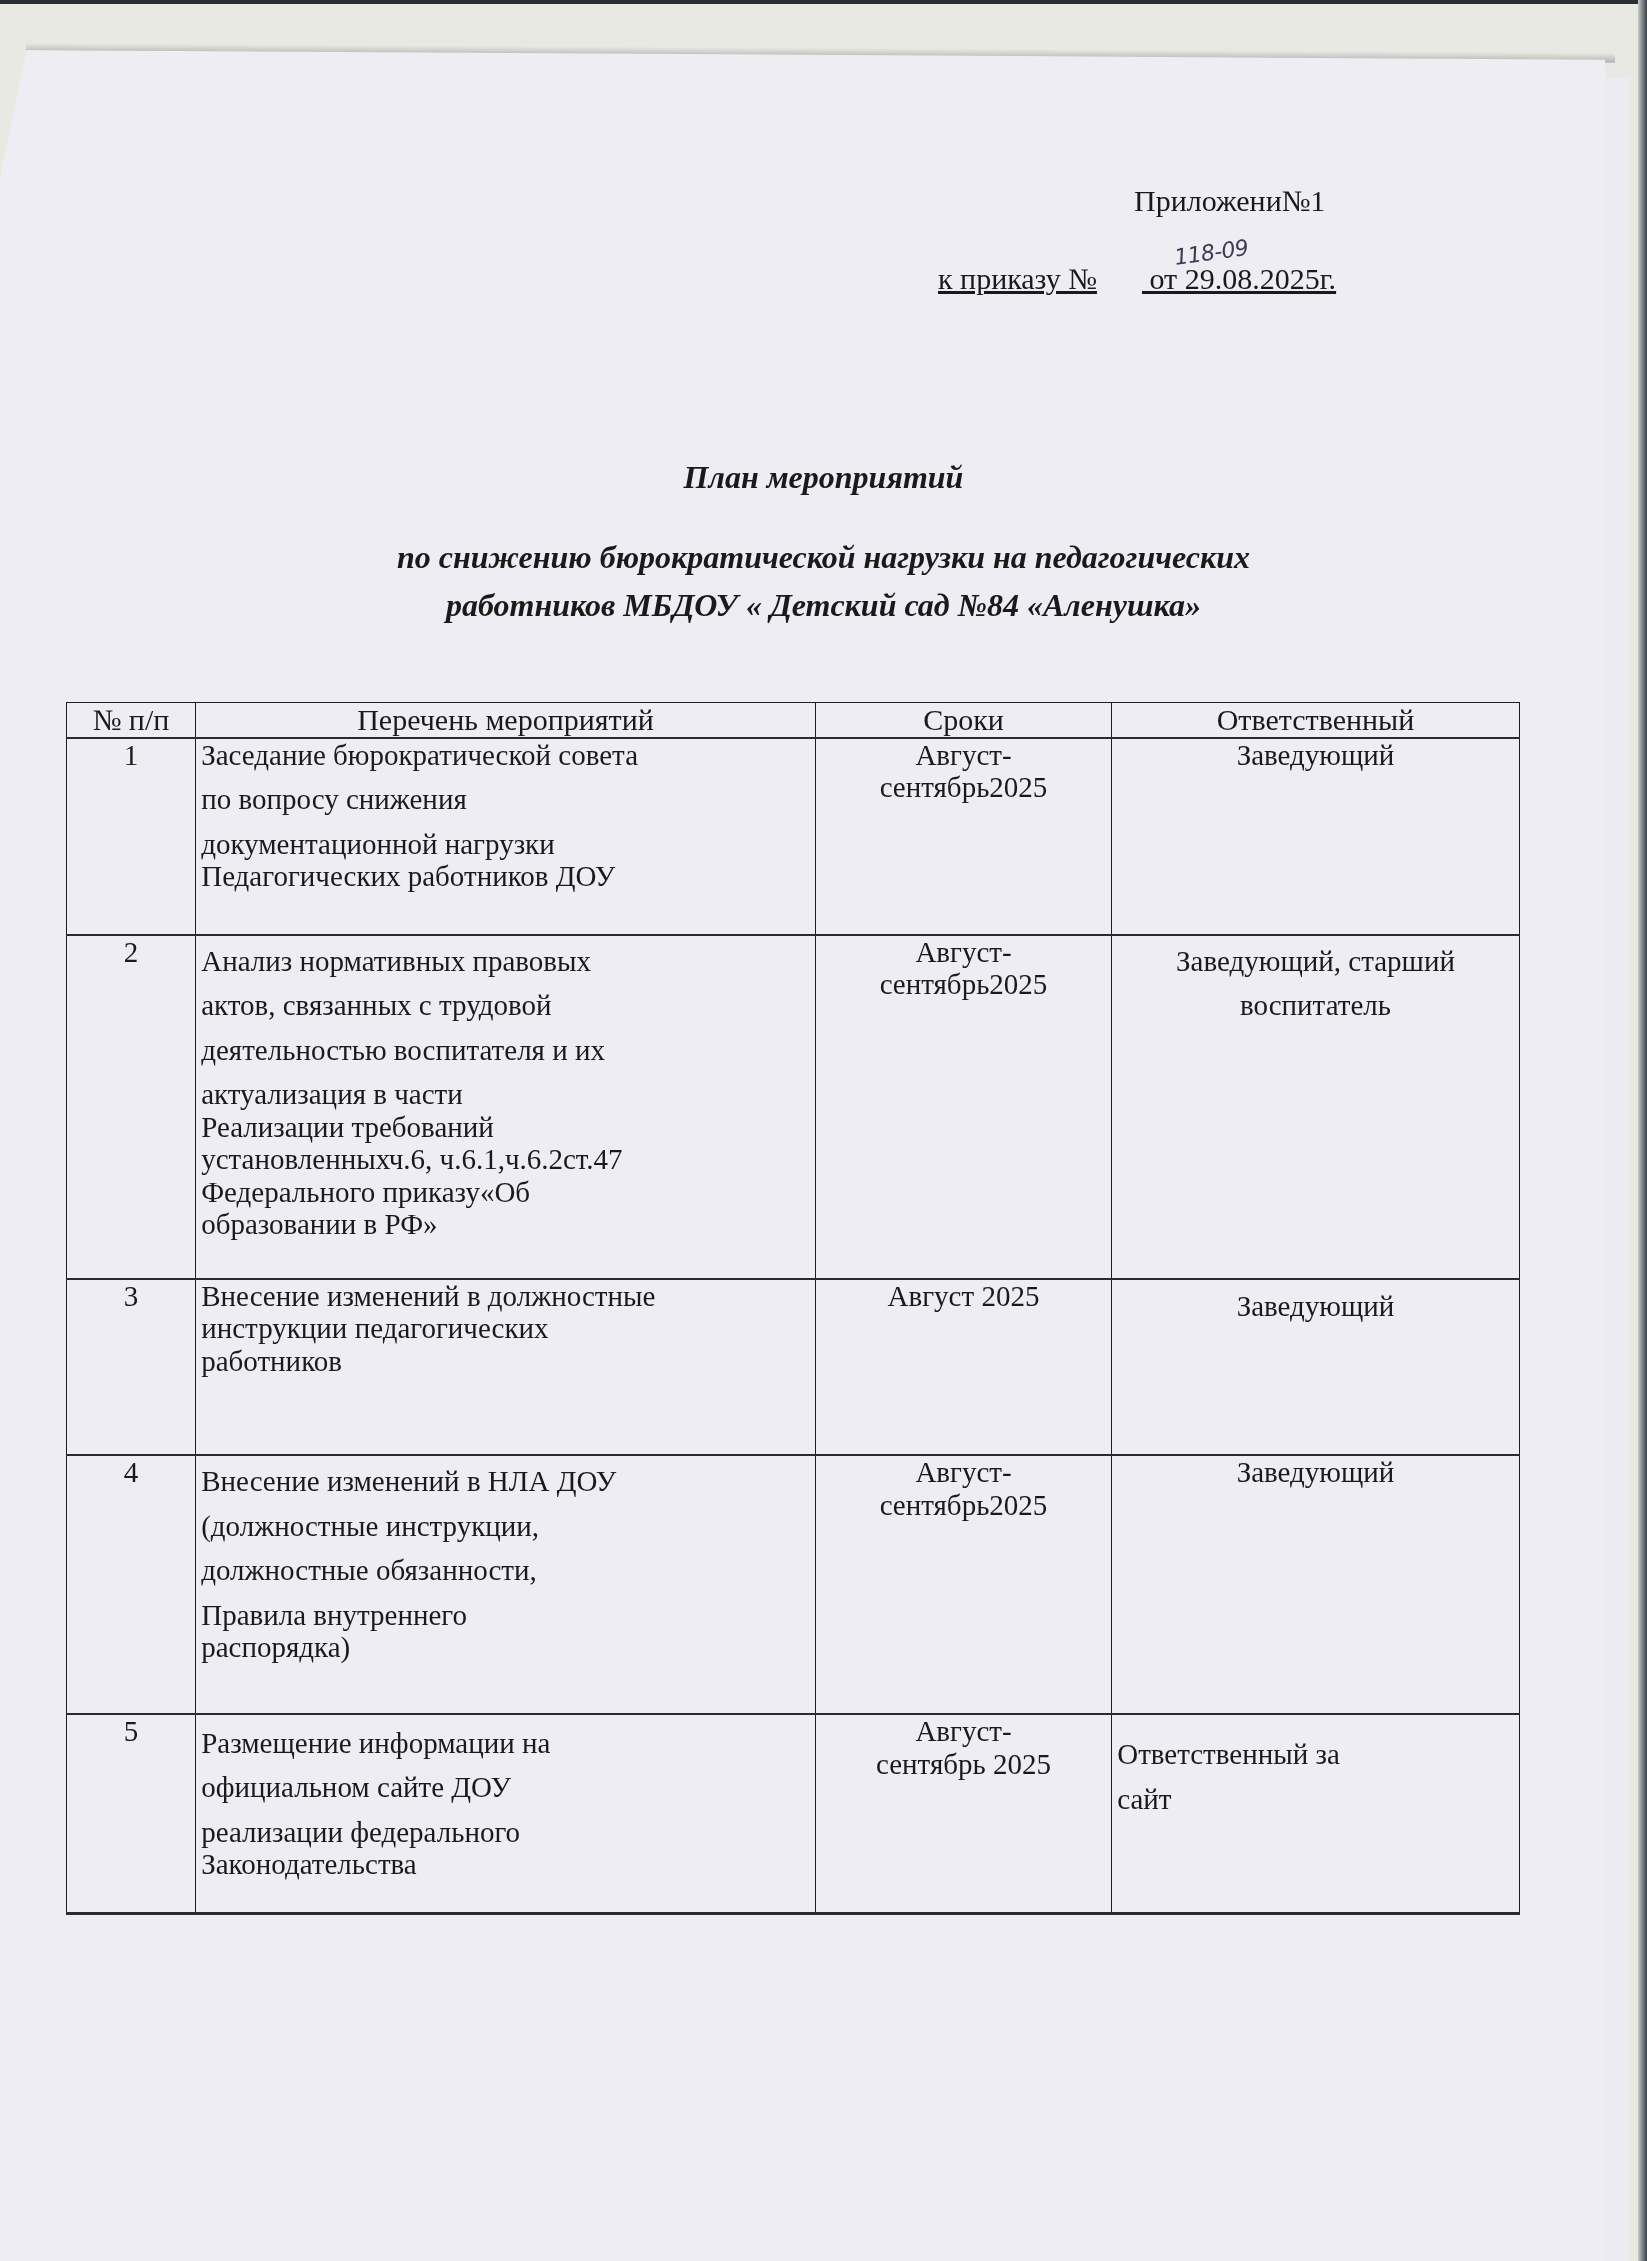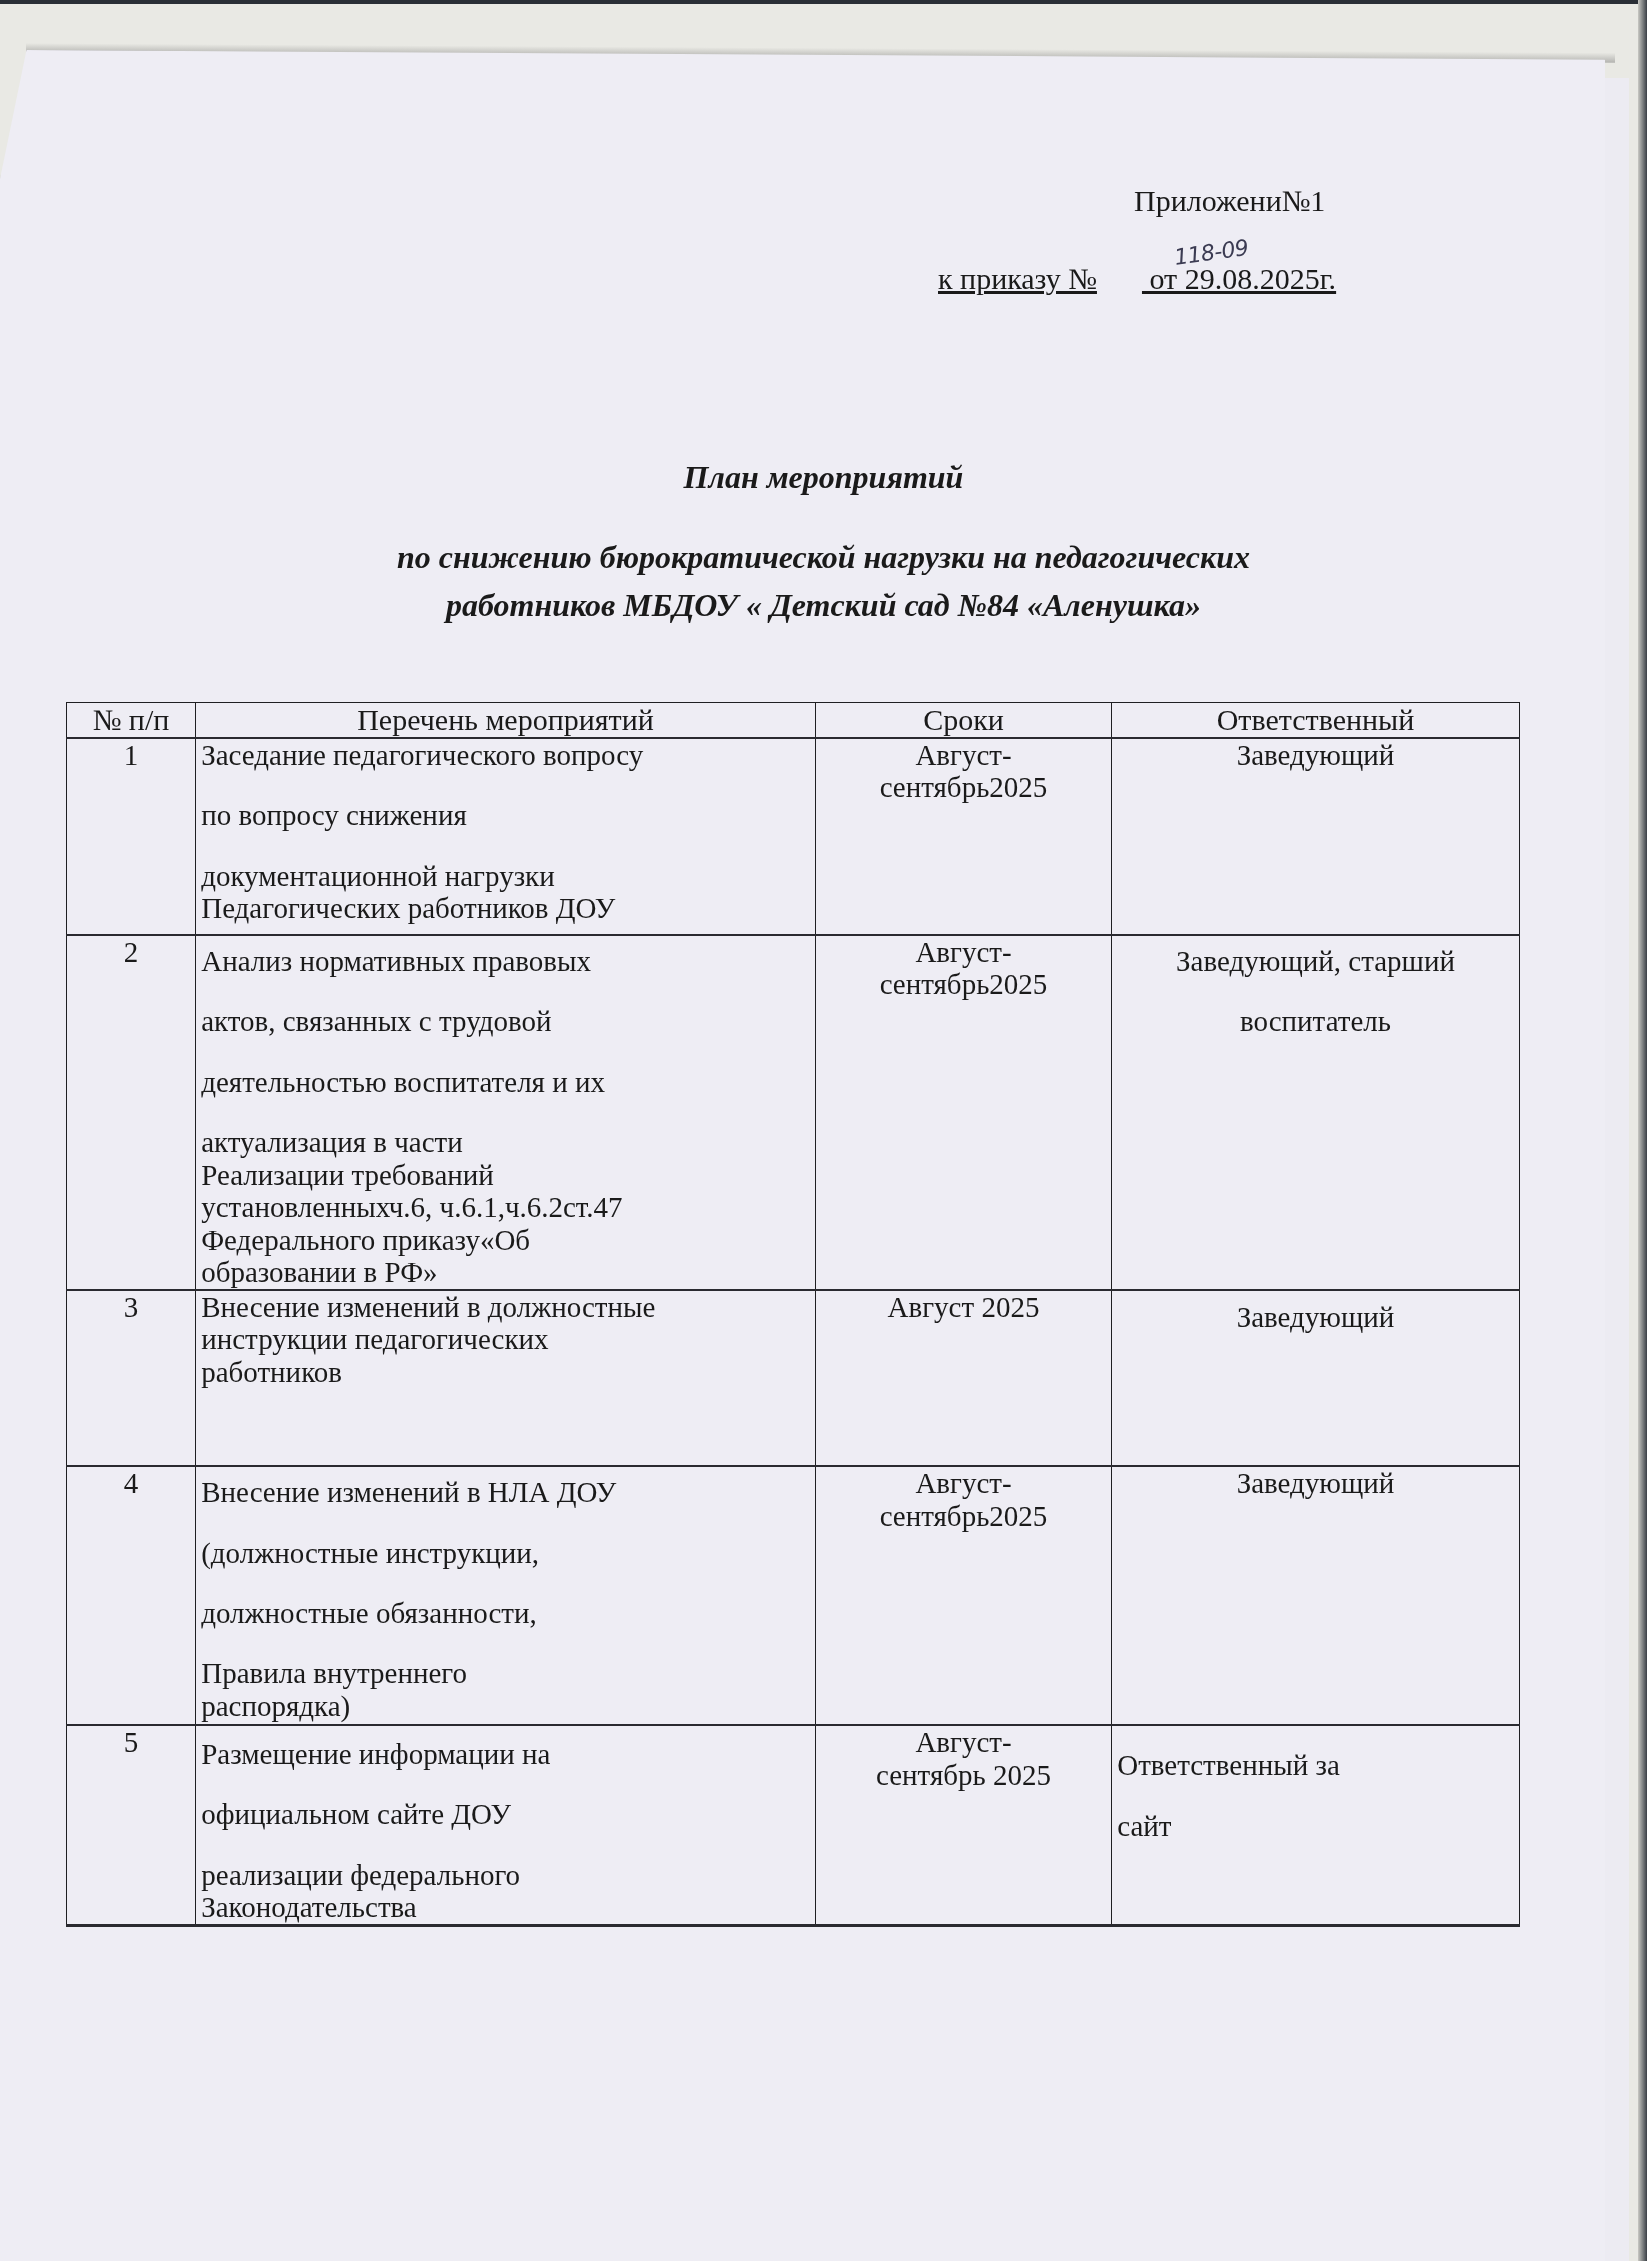--- a/index.html
+++ b/index.html
@@ -113,21 +113,21 @@
       font-size: 30px;
       border-bottom: 2.6px solid #2a2a30;
     }
     table.plan tr.row td { border-top: 2.6px solid #2a2a30; }
     table.plan tr.last td { border-bottom: 3.2px solid #2a2a30; }
     td.num { text-align: center; }
     td.term { text-align: center; }
     td.resp { text-align: center; }
     td.resp.left { text-align: left; }
     .act-line { display: block; }
-    .act-line.gap { margin-top: 28px; }
+    .act-line.gap { margin-top: 12px; }
     tr.r1 td { height: 195px; }
     tr.r2 td { height: 333px; }
     tr.r3 td { height: 164px; }
     tr.r4 td { height: 248px; }
     tr.r5 td { height: 174px; }
   </style>
 </head>
 <body>
 
 <div class="scan-edge-top"></div>
@@ -156,21 +156,21 @@
       <th>№ п/п</th>
       <th>Перечень мероприятий</th>
       <th>Сроки</th>
       <th>Ответственный</th>
     </tr>
   </thead>
   <tbody>
     <tr class="row r1">
       <td class="num">1</td>
       <td>
-        <span class="act-line">Заседание педагогического вопросу</span>
+        <span class="act-line">Заседание бюрократической совета</span>
         <span class="act-line gap">по вопросу снижения</span>
         <span class="act-line gap">документационной нагрузки</span>
         <span class="act-line">Педагогических работников ДОУ</span>
       </td>
       <td class="term">
         <span class="act-line">Август-</span>
         <span class="act-line">сентябрь2025</span>
       </td>
       <td class="resp">
         <span class="act-line">Заведующий</span>

